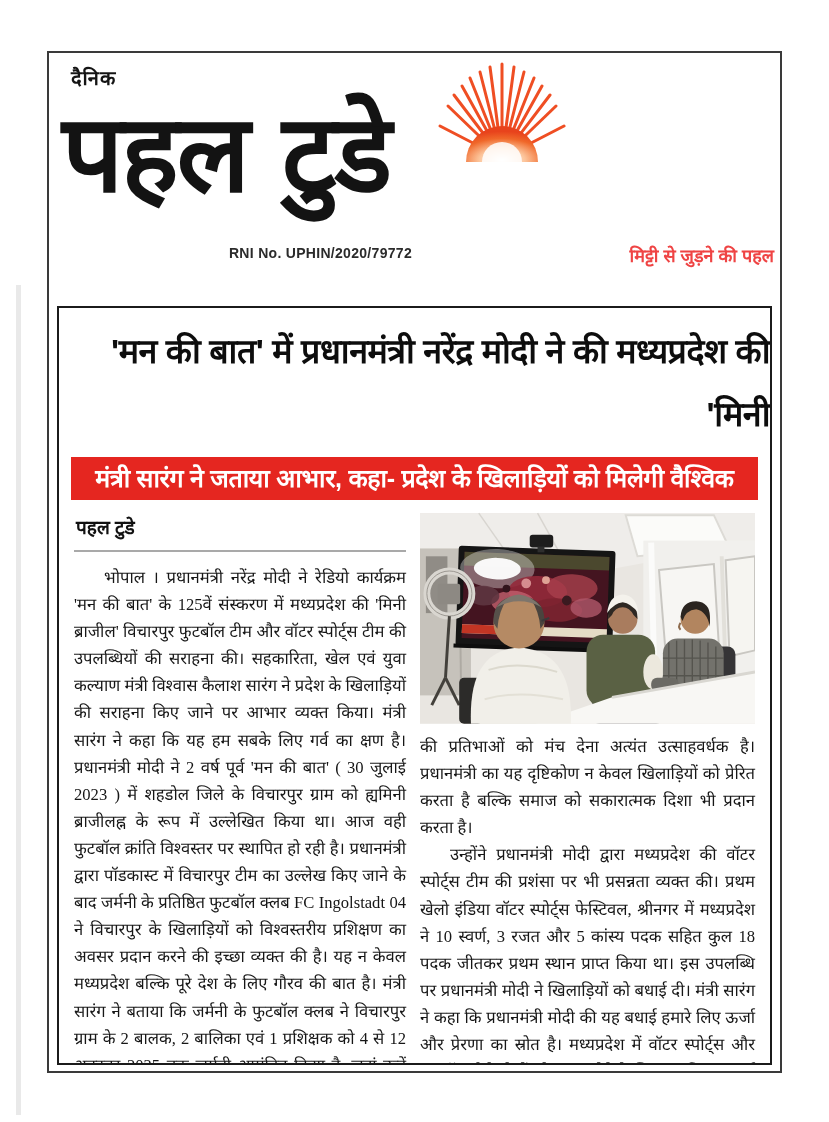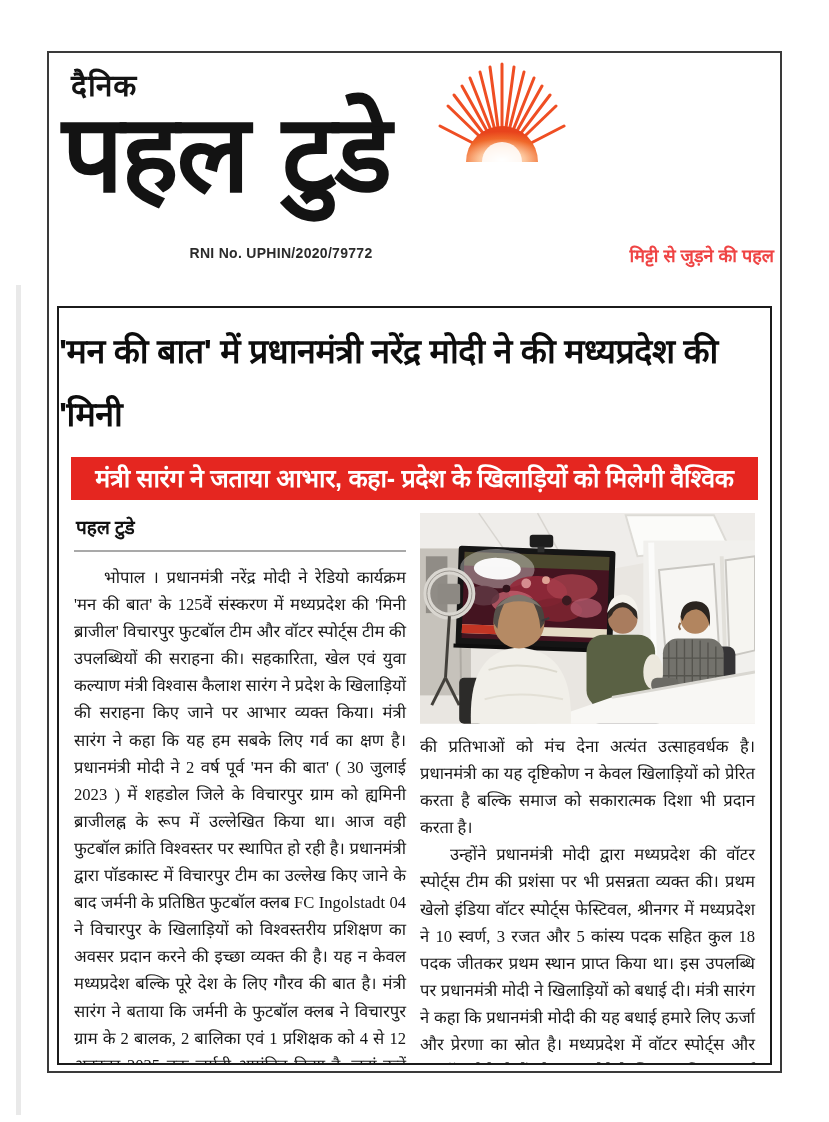--- a/index.html
+++ b/index.html
@@ -4,30 +4,30 @@
 <style>
   * { margin:0; padding:0; box-sizing:border-box; }
   html,body { width:829px; height:1122px; background:#ffffff; overflow:hidden; }
   body { position:relative; font-family:"Liberation Sans","DejaVu Sans",sans-serif; color:#111; }
 
   .scan-strip { position:absolute; left:16px; top:285px; width:5px; height:830px; background:#e9e9e9; }
 
   .page-frame { position:absolute; left:47px; top:51px; width:735px; height:1022px; border:2px solid #3a3a3a; background:#ffffff; }
 
   
-  .edition { position:absolute; left:71px; top:64px; font-size:30px; font-weight:bold; color:#141414; letter-spacing:1px; }
+  .edition { position:absolute; left:71px; top:64px; font-size:20px; font-weight:bold; color:#141414; letter-spacing:1px; }
   .masthead-title { position:absolute; left:62px; top:86px; width:700px; font-size:108px; font-weight:800; color:#131313; letter-spacing:-2px; line-height:1.25; white-space:nowrap; z-index:2; }
   .masthead-title .w2 { margin-left:34px; }
   .sun-wrap { position:absolute; left:430px; top:58px; width:144px; height:112px; z-index:1; }
-  .rni { position:absolute; left:150px; top:245px; width:262px; text-align:center; font-size:14px; font-weight:bold; color:#2b2b2b; letter-spacing:.3px; }
+  .rni { position:absolute; left:150px; top:245px; width:262px; text-align:right; font-size:14px; font-weight:bold; color:#2b2b2b; letter-spacing:.3px; }
   .tagline { position:absolute; left:612px; top:243px; width:162px; text-align:right; font-size:18px; font-weight:bold; color:#ef4444; }
 
   
   .article-box { position:absolute; left:57px; top:306px; width:715px; height:759px; border:2px solid #1b1b1b; background:#fff; overflow:hidden; }
-  .headline { margin-top:12px; text-align:left; font-weight:800; font-size:34px; line-height:63px; color:#0d0d0d; letter-spacing:-.5px; }
+  .headline { margin-top:12px; text-align:right; font-weight:800; font-size:34px; line-height:63px; color:#0d0d0d; letter-spacing:-.5px; }
   .subhead-bar { margin:11px 12px 0 12px; background:#e52620; color:#ffffff; text-align:center; font-weight:800; font-size:25px; height:43px; line-height:43px; letter-spacing:-.3px; }
 
   .columns { display:flex; gap:14px; margin:12px 15px 0 15px; }
   .col { width:335px; }
   .byline { font-size:19px; font-weight:bold; color:#111; padding:2px 0 10px 2px; border-bottom:2px solid #a9a9a9; margin-bottom:12px; }
   .bodytext { font-family:"Liberation Serif","DejaVu Serif",serif; font-size:16.6px; line-height:27.1px; text-align:justify; color:#161616; }
   .indent { text-indent:30px; }
   .photo { display:block; width:335px; height:213px; margin-bottom:8px; }
 </style>
 </head>

